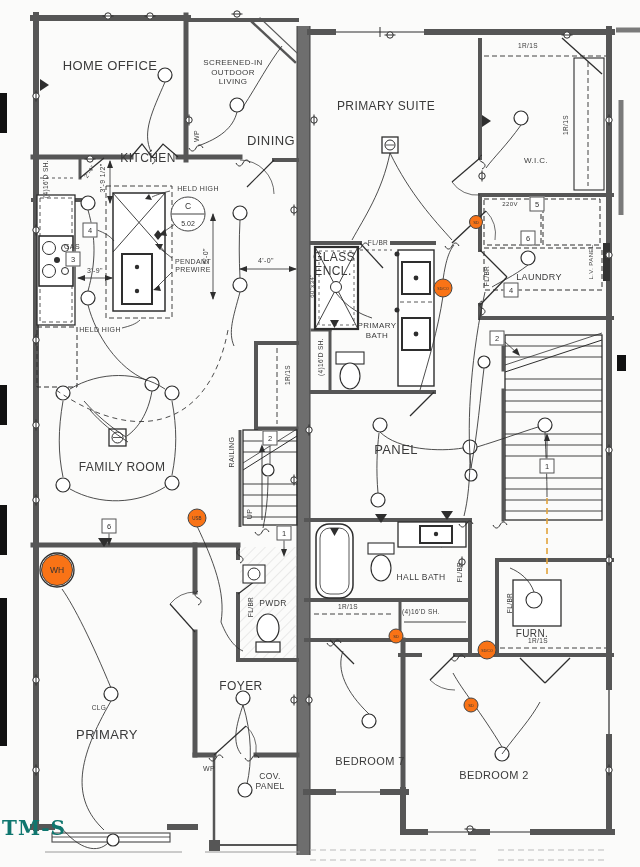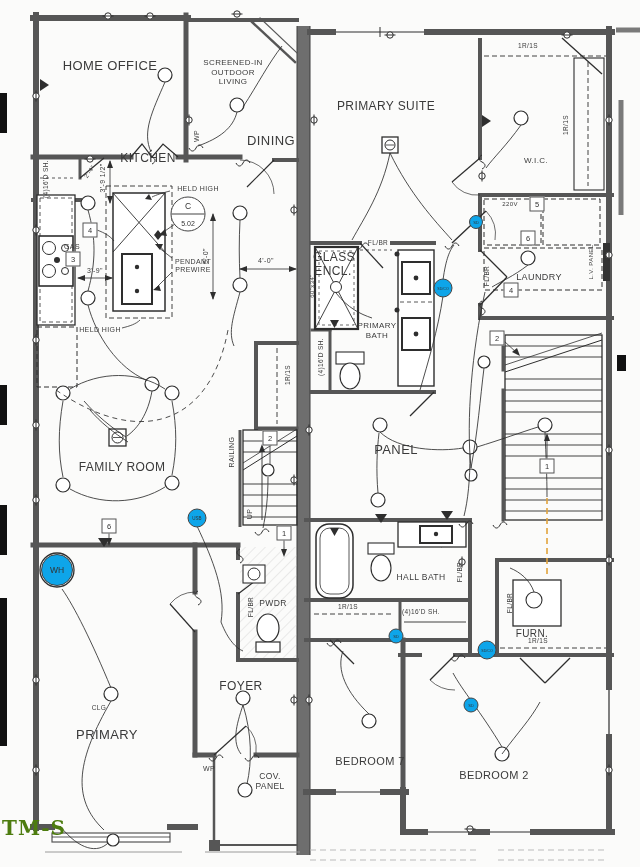--- a/index.html
+++ b/index.html
@@ -8,29 +8,29 @@
   #plansvg{position:absolute;left:0;top:0}
   .lbl{position:absolute;transform:translate(-50%,-50%);white-space:nowrap;
        letter-spacing:.4px;color:#3a3a3a;text-align:center;line-height:1.2;z-index:3}
   .wrap{white-space:normal}
   .r90{transform:translate(-50%,-50%) rotate(-90deg)}
   .r55{transform:translate(-50%,-50%) rotate(-55deg)}
   .cbox{position:absolute;transform:translate(-50%,-50%);width:13px;height:13px;
         border:1px solid #555;background:#fff;font-size:7.5px;display:flex;
         align-items:center;justify-content:center;color:#333;z-index:4}
   .ccirc{position:absolute;transform:translate(-50%,-50%);border:1.2px solid #444;
-         border-radius:50%;background:#0ea5e9;display:flex;align-items:center;
+         border-radius:50%;background:#f97316;display:flex;align-items:center;
          justify-content:center;color:#333;z-index:4;letter-spacing:0}
   .scall{position:absolute;transform:translate(-50%,-50%);width:33px;height:33px;
          border:1px solid #444;border-radius:50%;background:#fff;display:flex;
          flex-direction:column;align-items:stretch;z-index:4;text-align:center}
   .scl{font-size:8.5px;border-bottom:1px solid #444;flex:1;display:flex;
        align-items:center;justify-content:center;color:#333}
   .scn{font-size:7px;flex:1;display:flex;align-items:center;justify-content:center;color:#333}
-  .tms{font-weight:bold;font-size:20px;letter-spacing:1px;color:#4d7c0f;
+  .tms{font-weight:bold;font-size:20px;letter-spacing:1px;color:#0f766e;
        font-family:"DejaVu Serif",serif}
 </style>
 </head>
 <body>
 
 <div id="stage">
 
 <svg id="plansvg" width="640" height="867" viewBox="0 0 640 867">
   <defs>
     <pattern id="hatch" width="7" height="7" patternTransform="rotate(45)" patternUnits="userSpaceOnUse">

